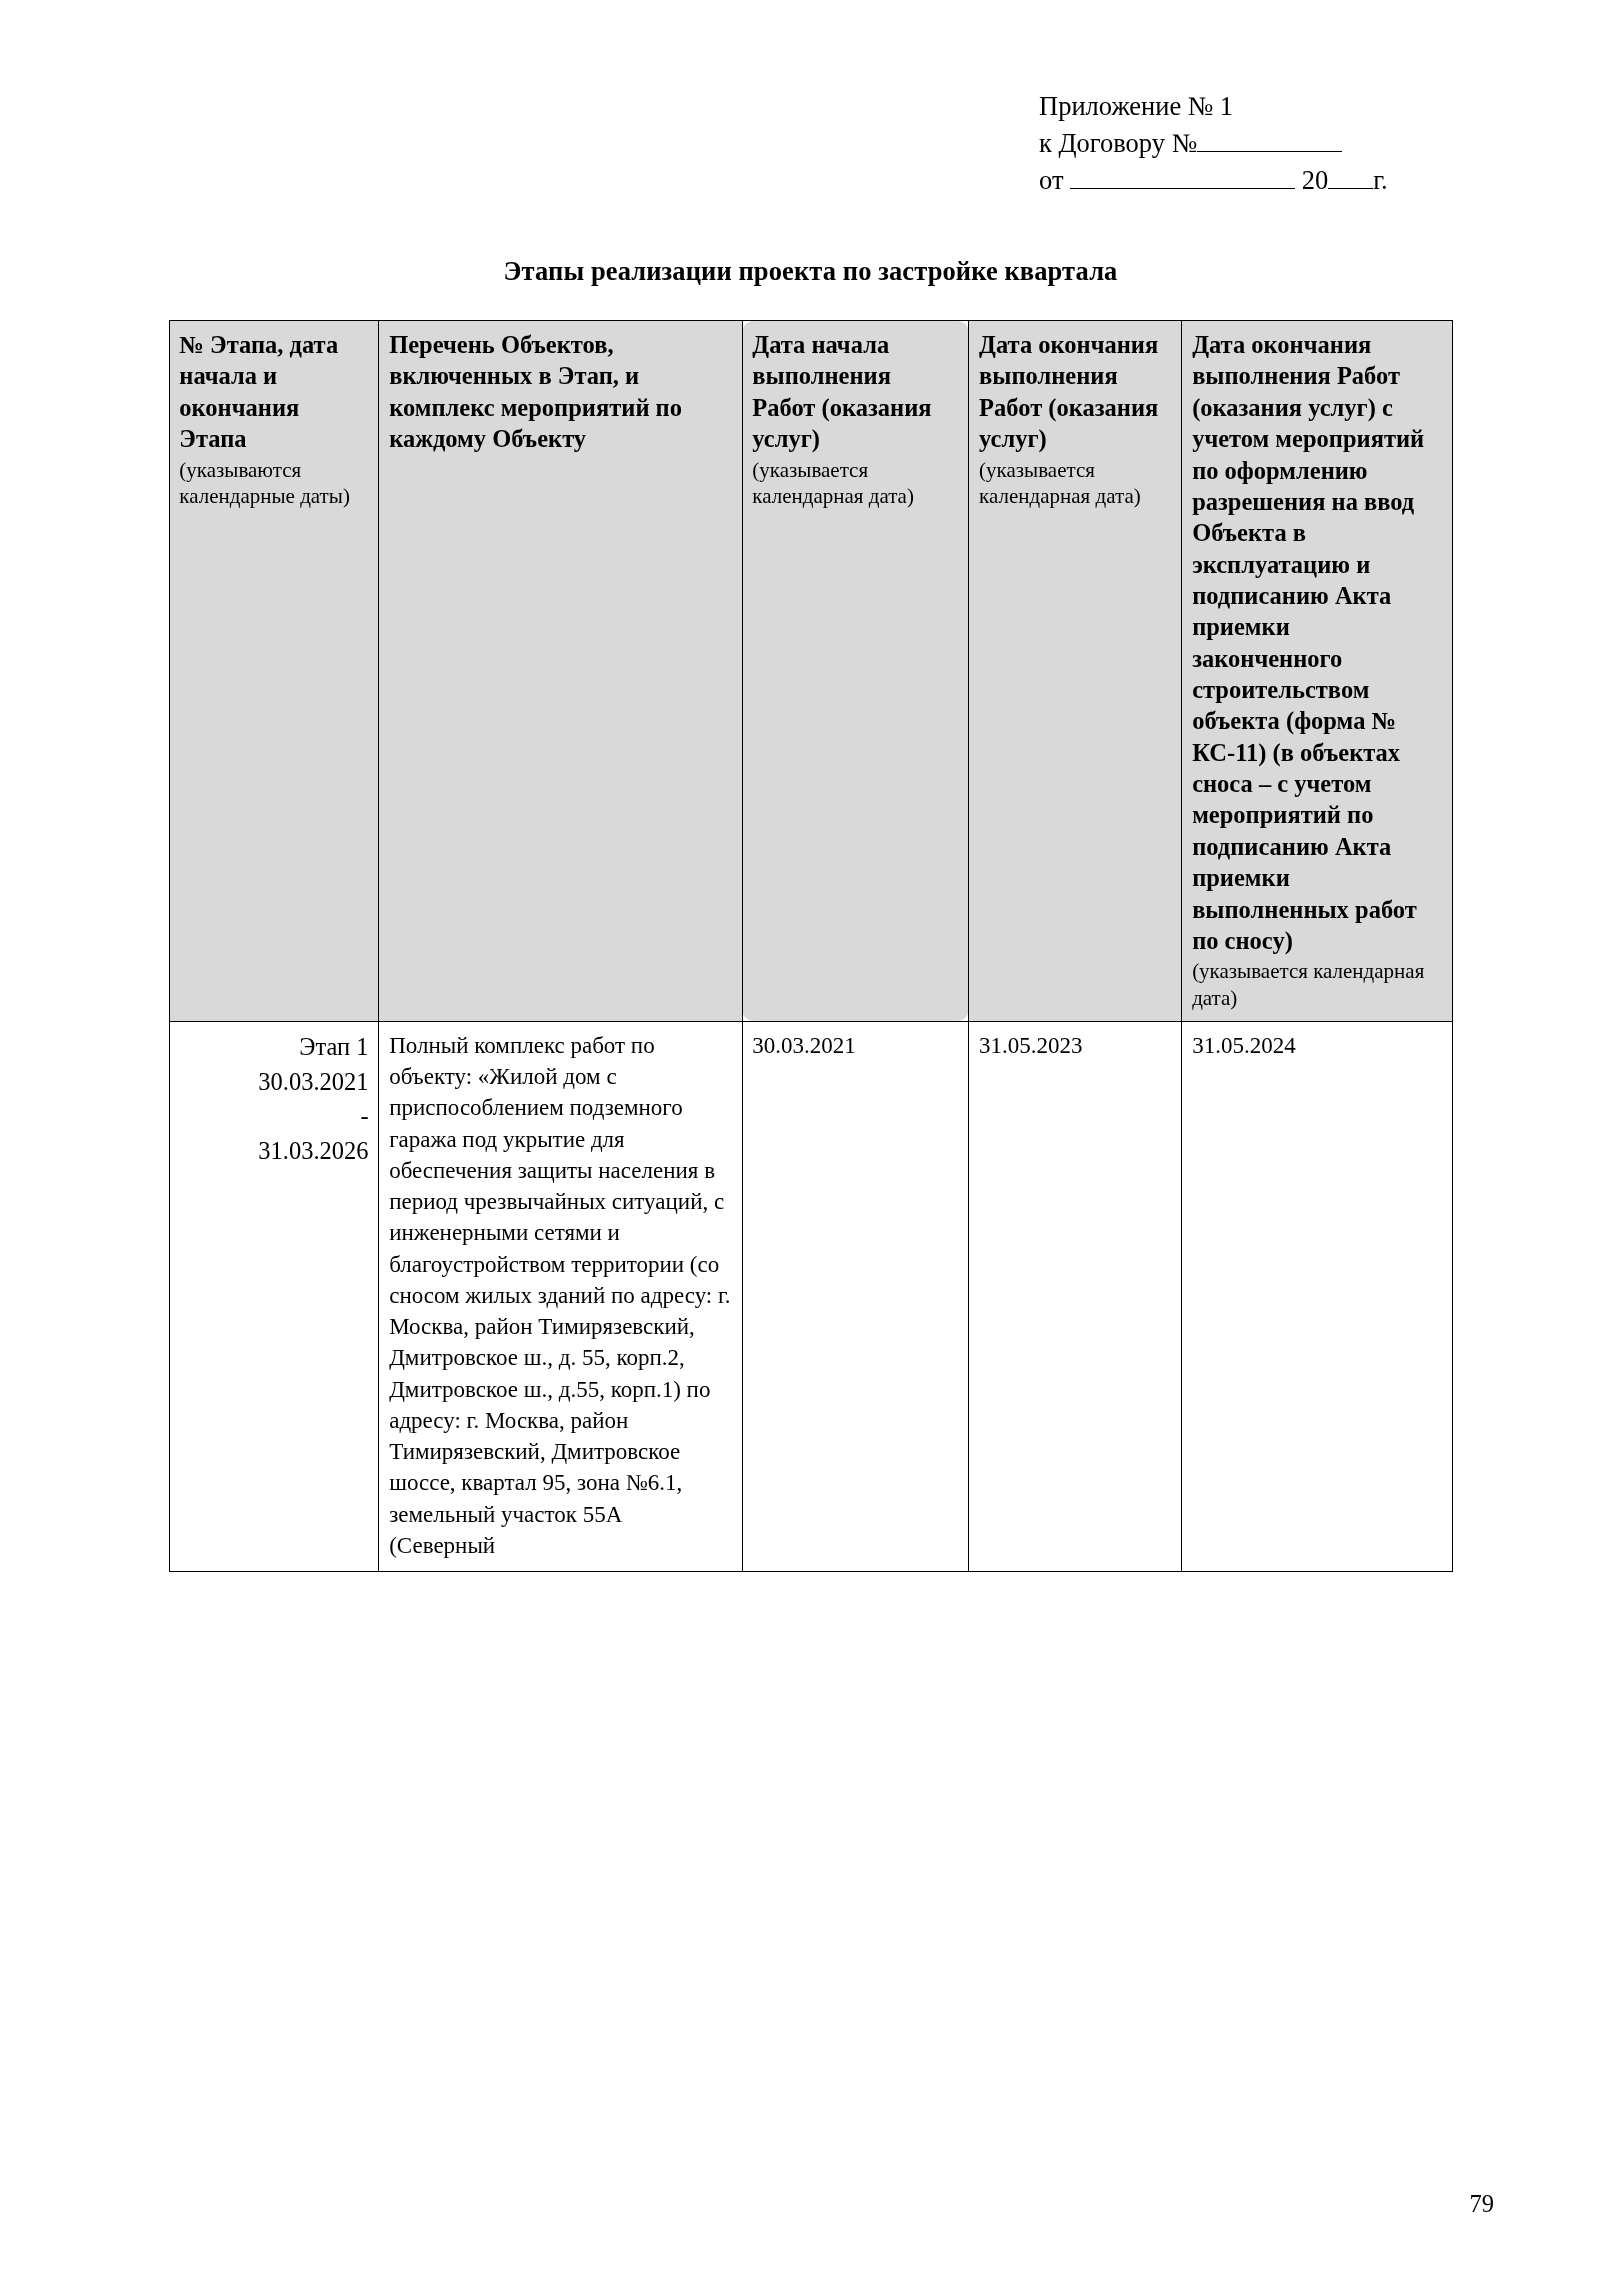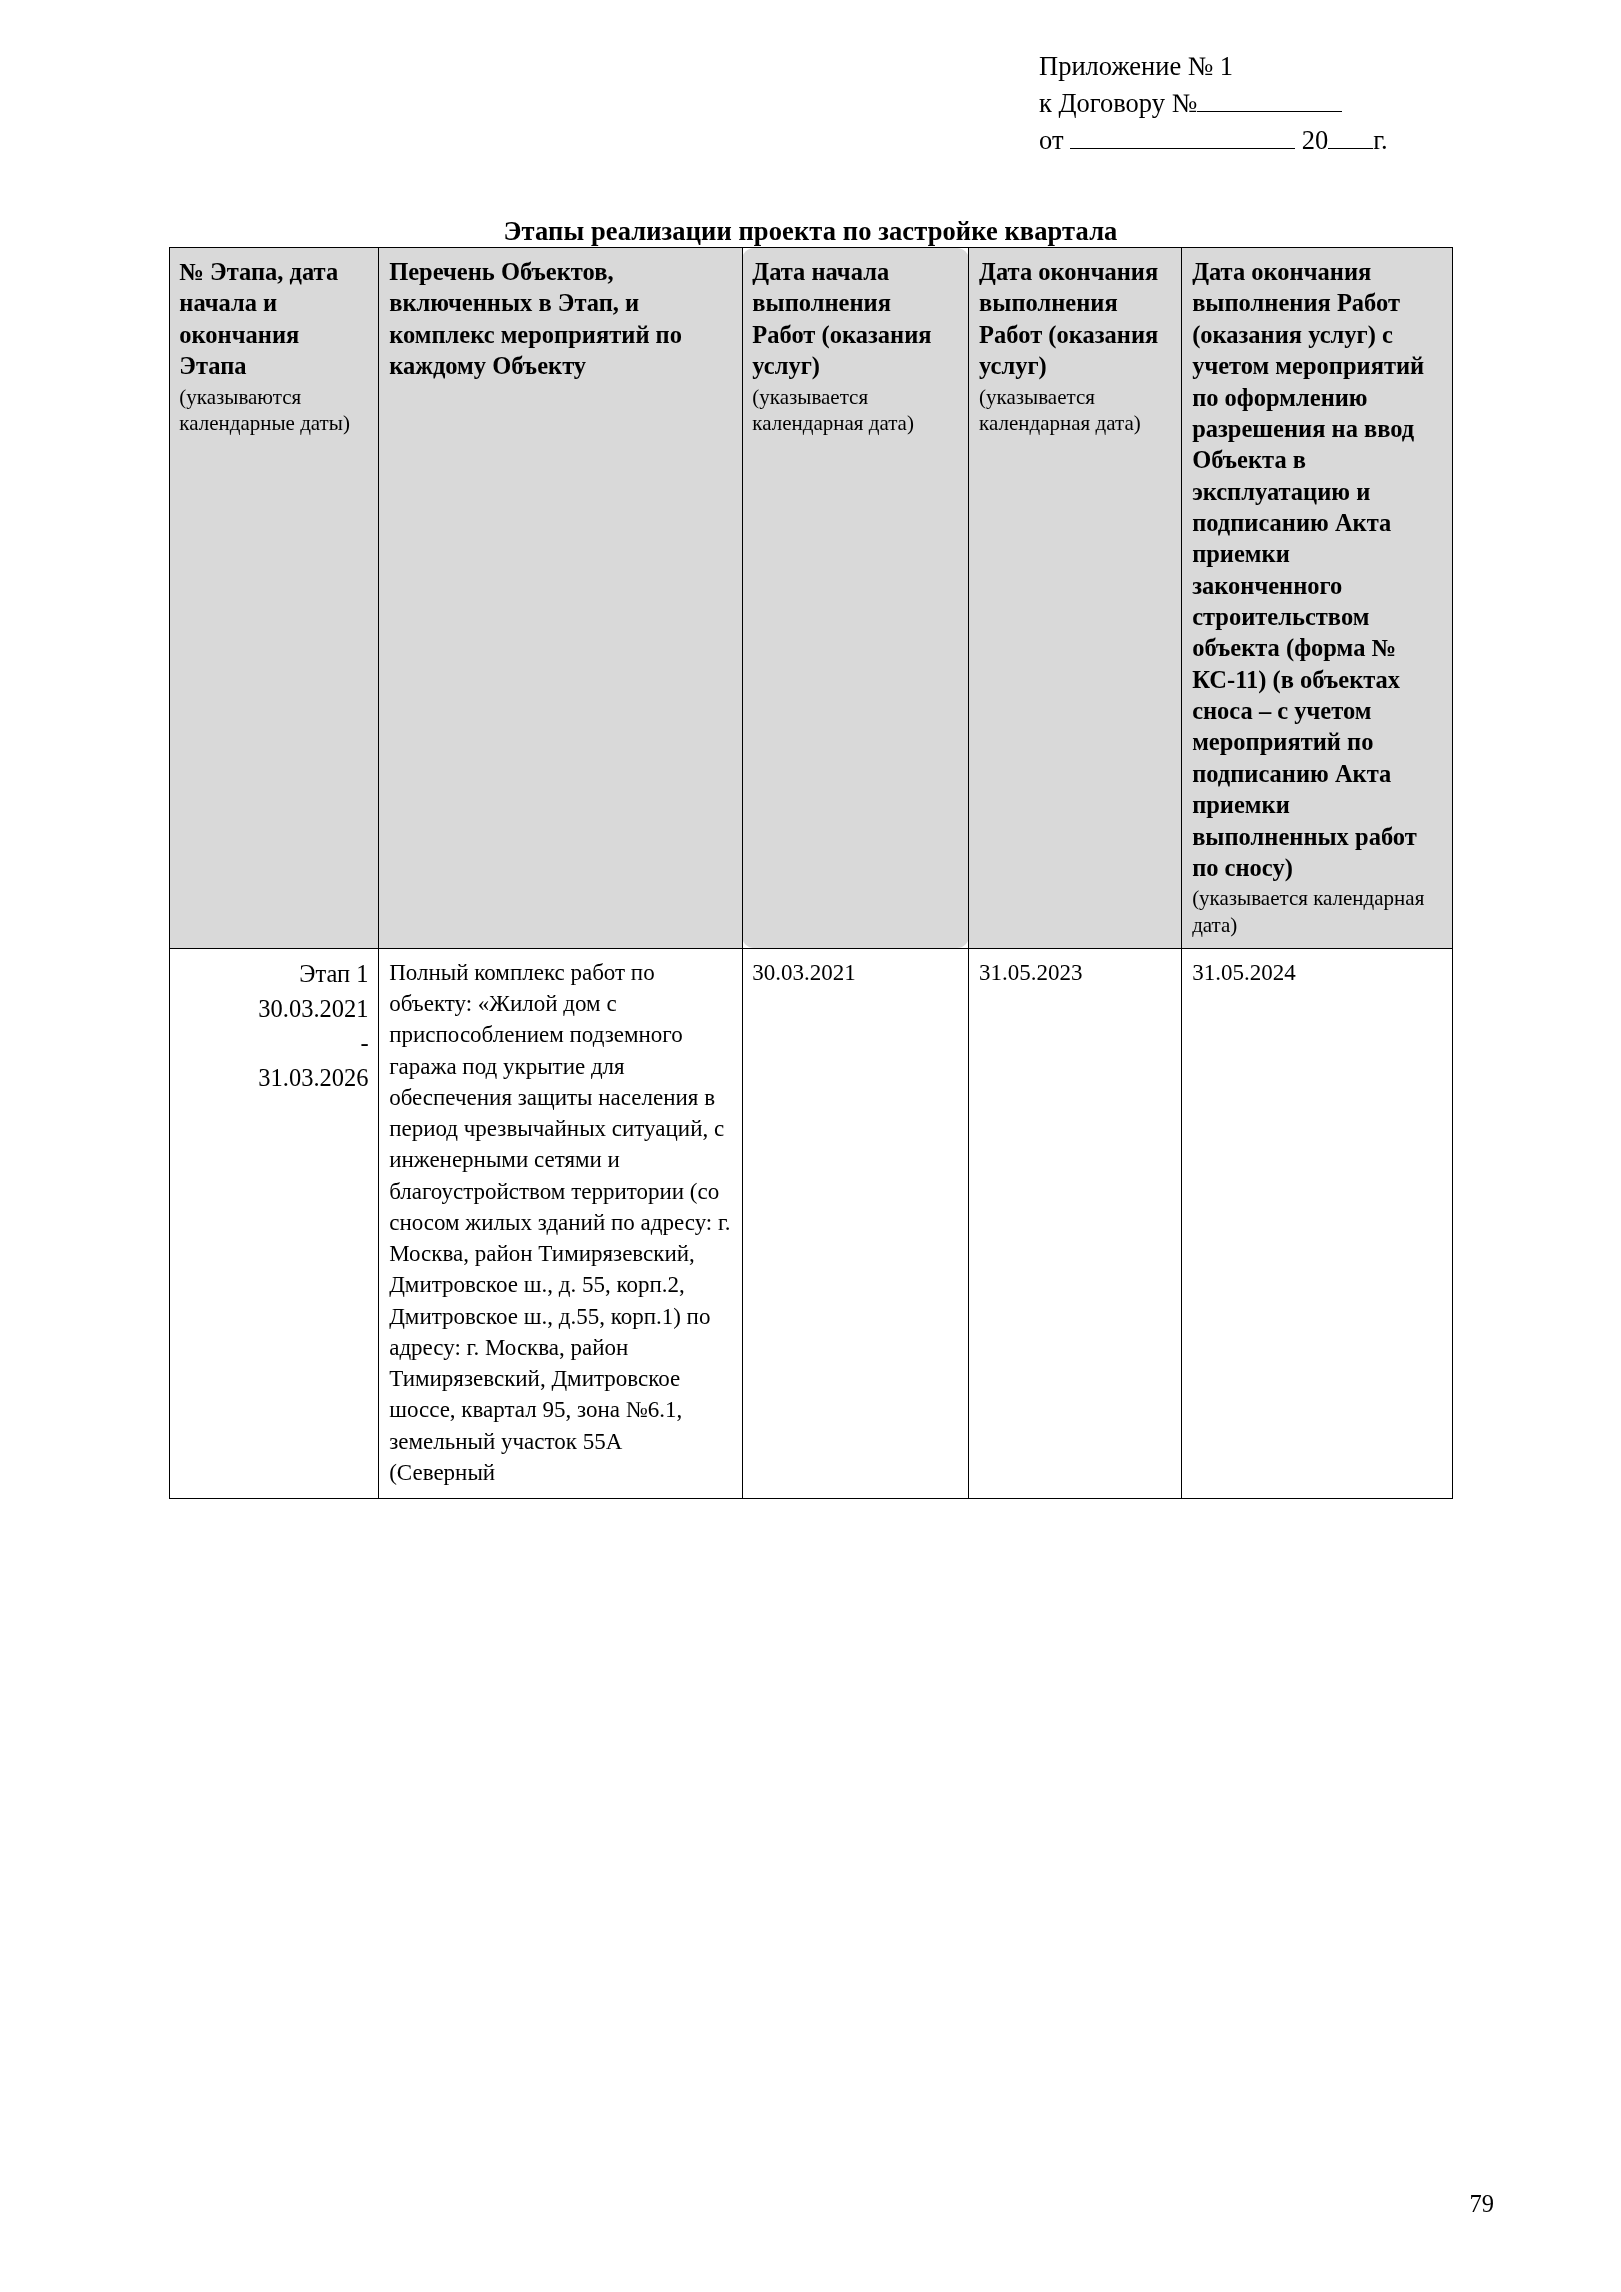--- a/index.html
+++ b/index.html
@@ -11,21 +11,21 @@
     width: 1621px;
     min-height: 2293px;
     font-family: "Liberation Serif", "DejaVu Serif", serif;
     color: #000000;
     position: relative;
   }
   .page {
     width: 1621px;
     min-height: 2293px;
     box-sizing: border-box;
-    padding: 48px 127px 59px 127px;
+    padding: 88px 127px 59px 127px;
     position: relative;
   }
 
   
   .doc-header {
     margin-left: 912px;
     font-size: 26.5px;
     line-height: 1.40;
   }
   .doc-header div {
@@ -39,20 +39,21 @@
   .ul-short { width: 145px; }
   .ul-mid   { width: 225px; }
   .ul-tiny  { width: 45px; }
 
   
   .doc-title {
     text-align: center;
     font-weight: bold;
     font-size: 26.5px;
     margin-top: 57px;
+    margin-bottom: 33px;
     letter-spacing: 0.1px;
   }
 
   
   table.stages {
     border-collapse: collapse;
     width: 1284px;
     margin: 0 auto;
     table-layout: fixed;
   }

